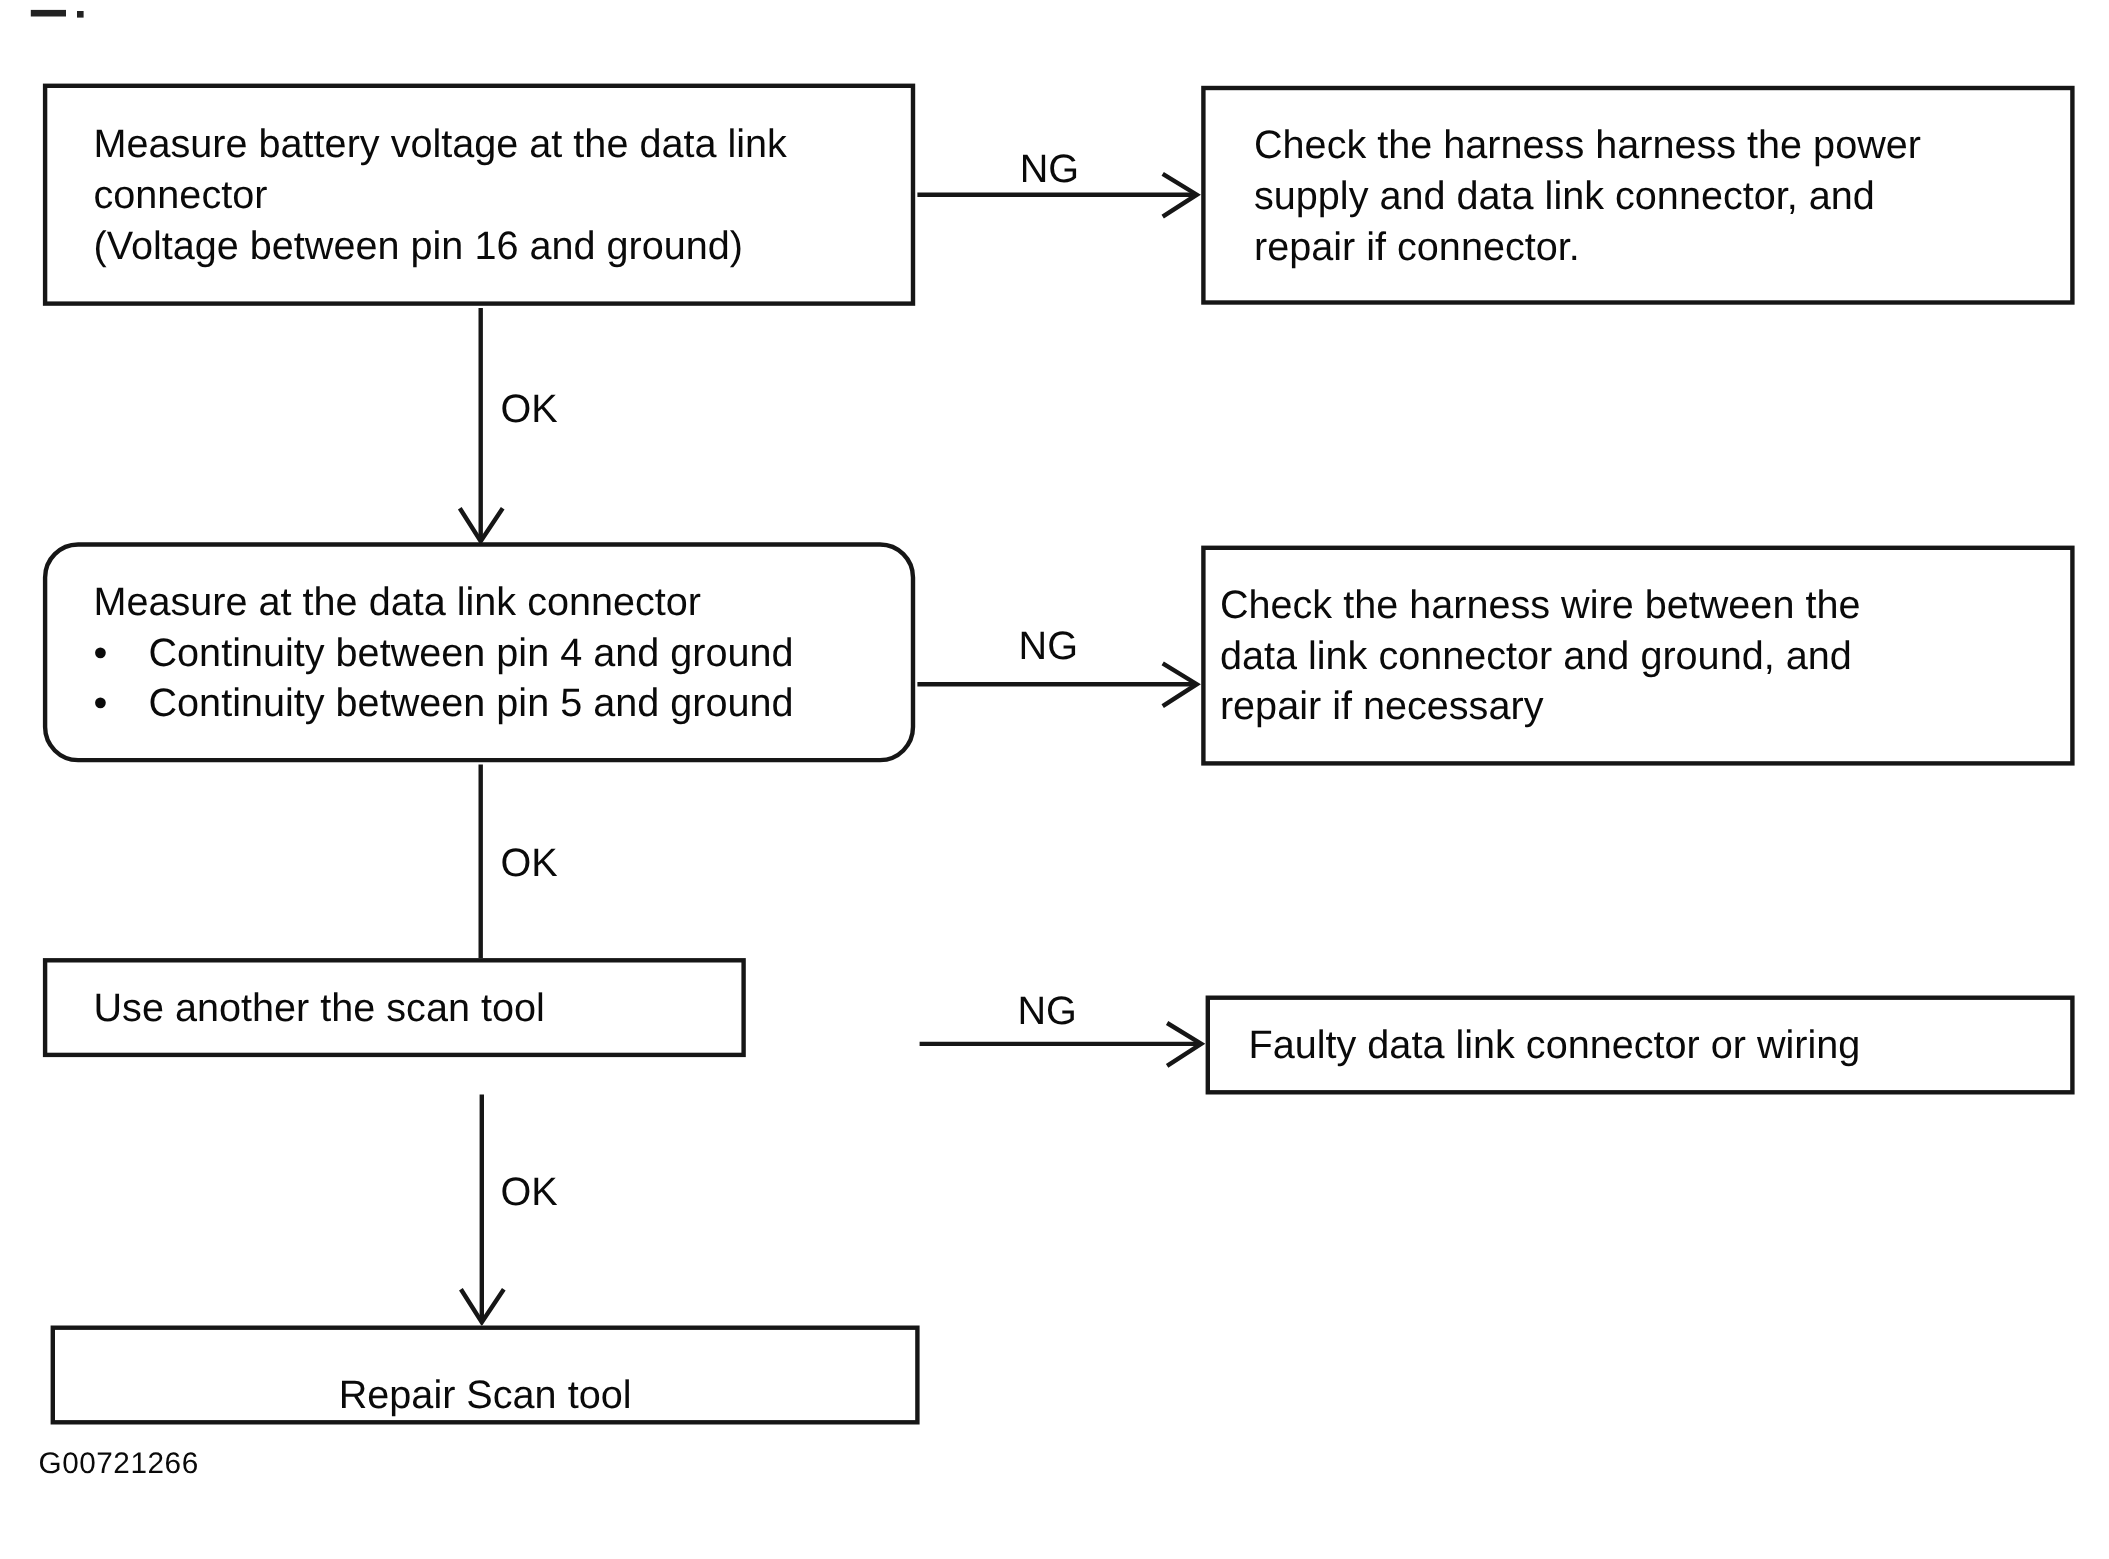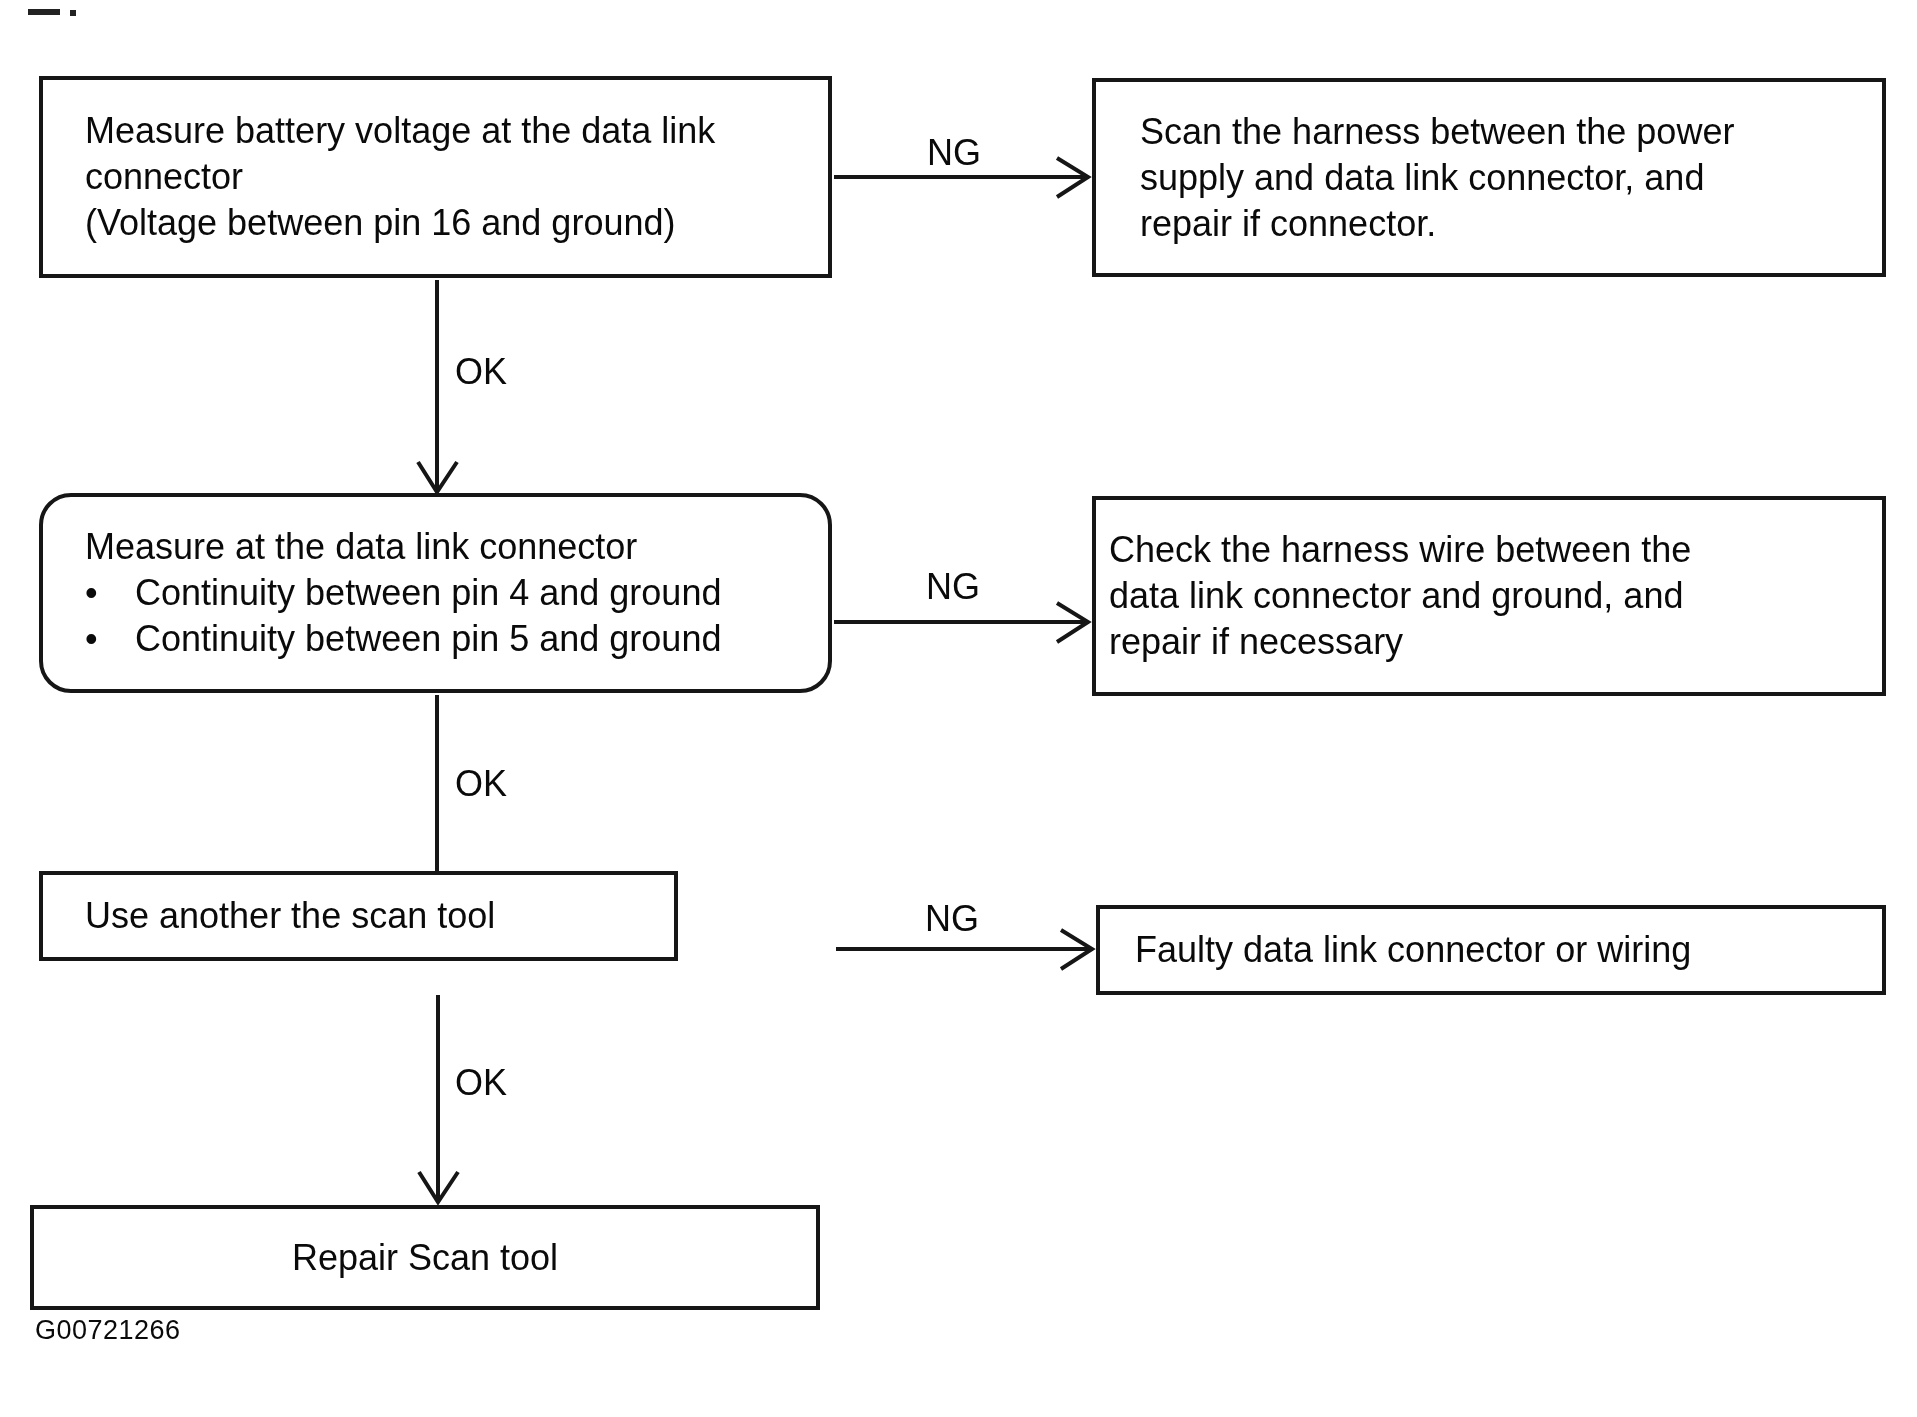--- a/index.html
+++ b/index.html
@@ -85,21 +85,21 @@
     </g>
   </svg>
 
   <div class="box pad-l" style="left:39px; top:76px; width:793px; height:202px;">
     <div class="line">Measure battery voltage at the data link</div>
     <div class="line">connector</div>
     <div class="line">(Voltage between pin 16 and ground)</div>
   </div>
 
   <div class="box pad-r" style="left:1092px; top:78px; width:794px; height:199px;">
-    <div class="line">Scan the harness between the power</div>
+    <div class="line">Check the harness harness the power</div>
     <div class="line">supply and data link connector, and</div>
     <div class="line">repair if connector.</div>
   </div>
 
   <div class="edge-label" style="left:927px; top:131px;">NG</div>
   <div class="edge-label" style="left:455px; top:350px;">OK</div>
 
   <div class="box pad-l" style="left:39px; top:493px; width:793px; height:200px;border-radius:32px;">
     <div class="line">Measure at the data link connector</div>
     <div class="bullet-row">
@@ -125,19 +125,19 @@
     <div class="line">Use another the scan tool</div>
   </div>
 
   <div class="box pad-r" style="left:1096px; top:905px; width:790px; height:90px;padding-left:35px;">
     <div class="line">Faulty data link connector or wiring</div>
   </div>
 
   <div class="edge-label" style="left:925px; top:897px;">NG</div>
   <div class="edge-label" style="left:455px; top:1061px;">OK</div>
 
-  <div class="box center-text" style="left:30px; top:1205px; width:790px; height:105px;">
+  <div class="box center-text" style="left:46px; top:1205px; width:790px; height:90px;justify-content:flex-end;">
     <div class="line">Repair Scan tool</div>
   </div>
 
   <div class="figure-code">G00721266</div>
 
 </div>
 
 </body></html>

